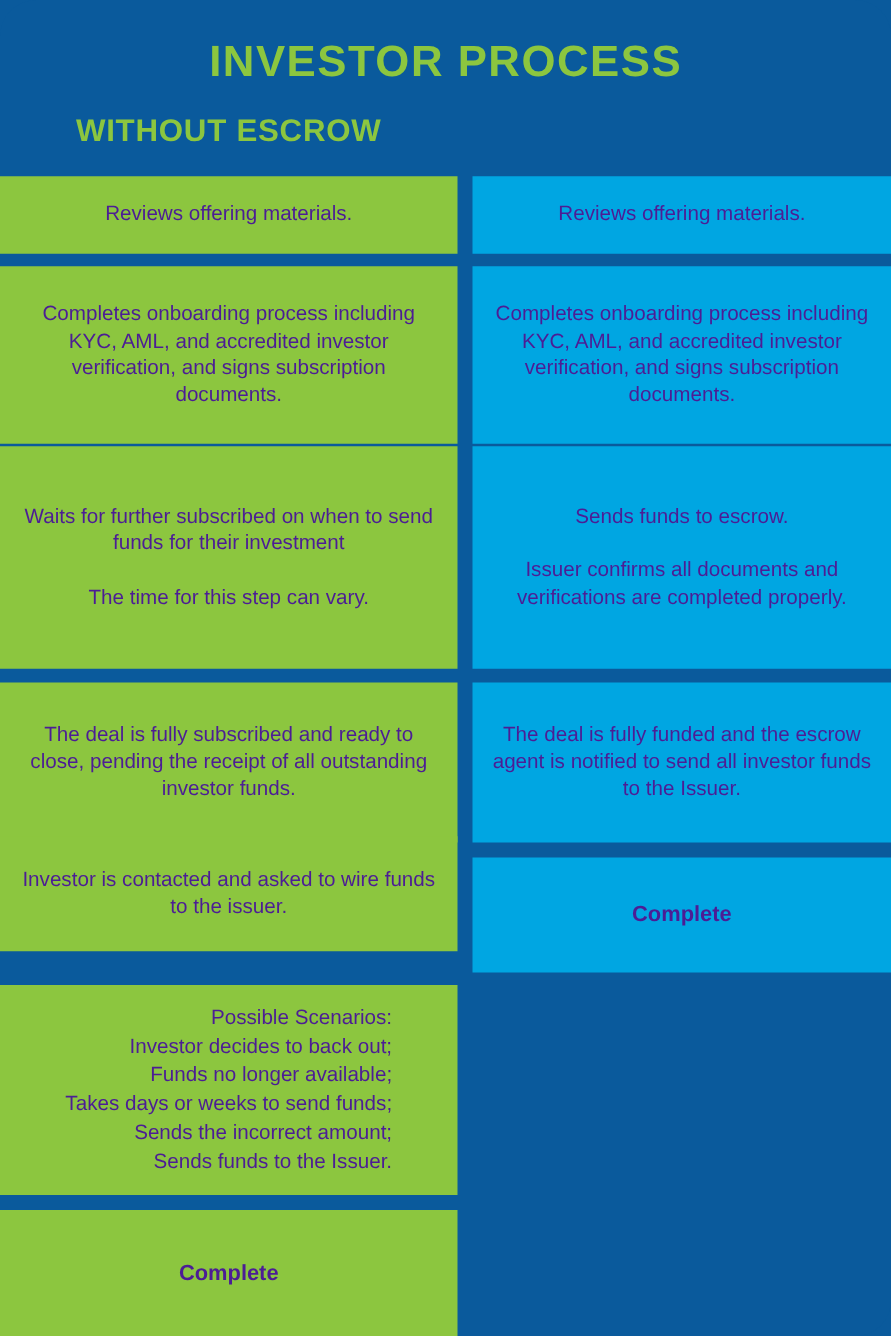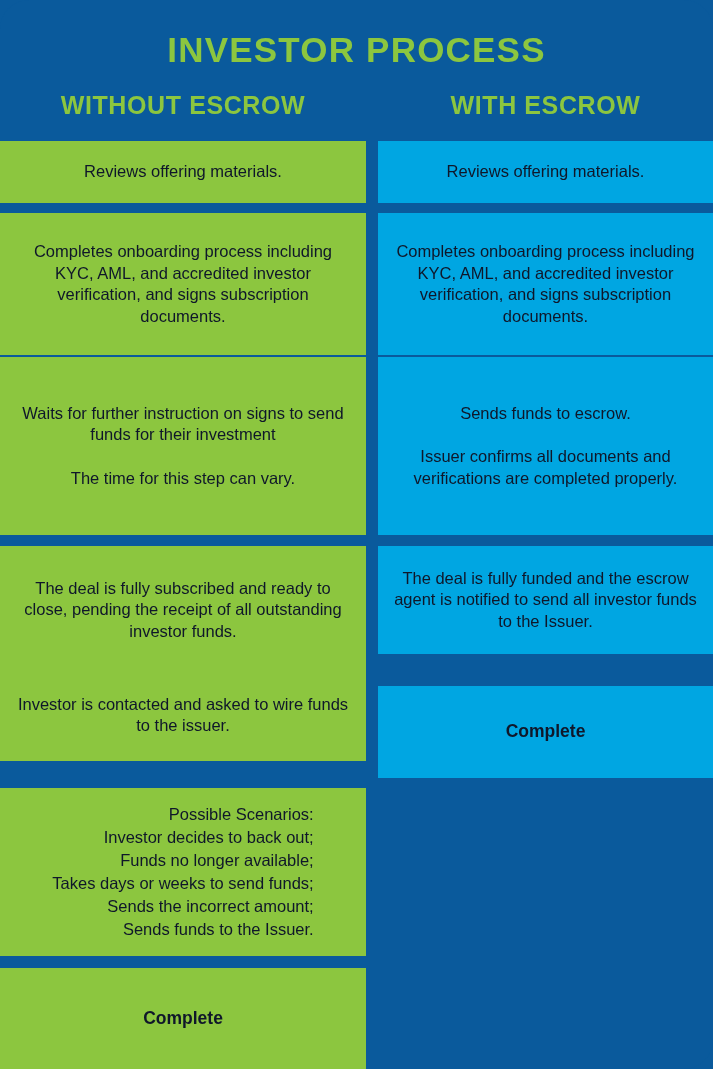--- a/index.html
+++ b/index.html
@@ -58,21 +58,21 @@
   
   .cell {
     position: absolute;
     left: 0;
     width: 100%;
     display: flex;
     flex-direction: column;
     align-items: center;
     justify-content: center;
     text-align: center;
-    color: #0f172a;
+    color: #4c1d95;
     font-size: 16.5px;
     line-height: 21.5px;
     padding: 6px 14px;
   }
   .column.left  .cell { background: #8CC63F; }
   .column.right .cell { background: #00A6E2; }
 
   .cell p { margin: 0; }
   .cell p + p { margin-top: 22px; }
 
@@ -82,31 +82,30 @@
 </style>
 </head>
 <body>
 
 <div id="page">
 
   <div class="title">INVESTOR PROCESS</div>
 
   <div class="col-heading left">WITHOUT ESCROW</div>
 
-  <div class="col-heading right">WITH ESCROW</div>
 
   <div class="column left" id="col-left">
       <div class="cell" style="top: 0px; height: 62px;">
         <p>Reviews offering materials.</p>
       </div>
       <div class="cell" style="top: 72px; height: 142px;">
         <p>Completes onboarding process including KYC, AML, and accredited investor verification, and signs subscription documents.</p>
       </div>
       <div class="cell" style="top: 216px; height: 178px;">
-        <p>Waits for further instruction on signs to send funds for their investment</p>
+        <p>Waits for further subscribed on when to send funds for their investment</p>
         <p>The time for this step can vary.</p>
       </div>
       <div class="cell" style="top: 405px; height: 128px;">
         <p>The deal is fully subscribed and ready to close, pending the receipt of all outstanding investor funds.</p>
       </div>
       <div class="cell" style="top: 528px; height: 92px;">
         <p>Investor is contacted and asked to wire funds to the issuer.</p>
       </div>
       <div class="cell" style="top: 647px; height: 168px;">
         <p class="tight">Possible Scenarios:<br>Investor decides to back out;<br>Funds no longer available;<br>Takes days or weeks to send funds;<br>Sends the incorrect amount;<br>Sends funds to the Issuer.</p>
@@ -120,21 +119,21 @@
       <div class="cell" style="top: 0px; height: 62px;">
         <p>Reviews offering materials.</p>
       </div>
       <div class="cell" style="top: 72px; height: 142px;">
         <p>Completes onboarding process including KYC, AML, and accredited investor verification, and signs subscription documents.</p>
       </div>
       <div class="cell" style="top: 216px; height: 178px;">
         <p>Sends funds to escrow.</p>
         <p>Issuer confirms all documents and verifications are completed properly.</p>
       </div>
-      <div class="cell" style="top: 405px; height: 108px;">
+      <div class="cell" style="top: 405px; height: 128px;">
         <p>The deal is fully funded and the escrow agent is notified to send all investor funds to the Issuer.</p>
       </div>
       <div class="cell bold" style="top: 545px; height: 92px;">
         <p>Complete</p>
       </div>
     </div>
 
 </div>
 
 </body></html>

